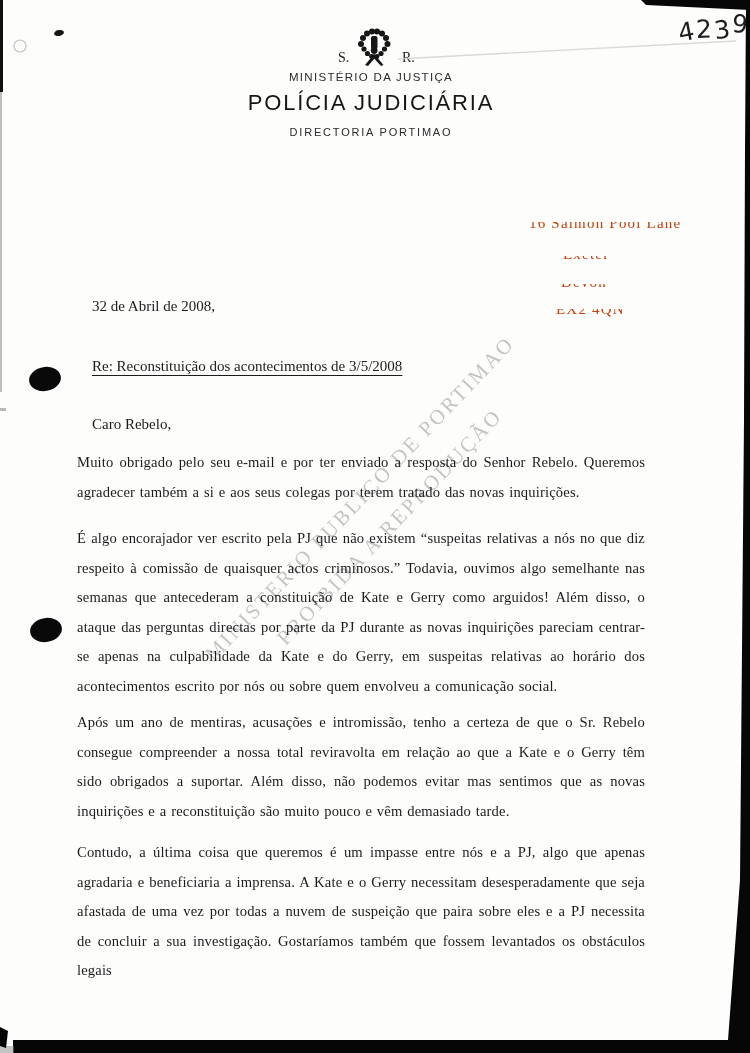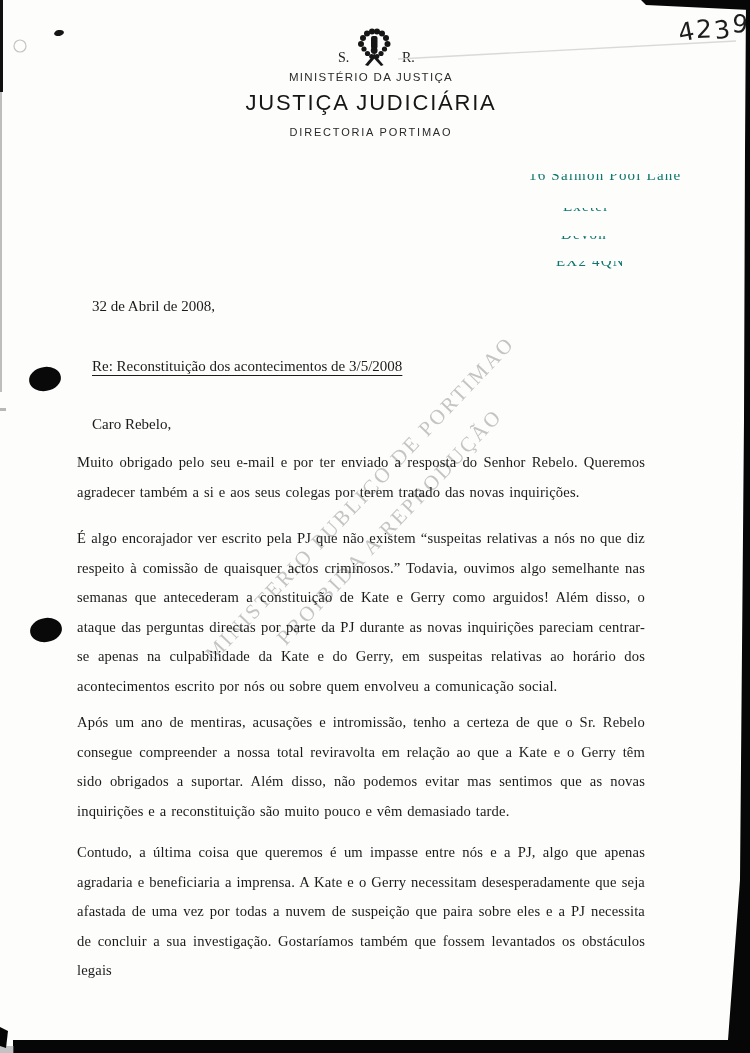--- a/index.html
+++ b/index.html
@@ -29,21 +29,21 @@
     position:absolute;left:678px;top:14px;z-index:4;
     font-family:"DejaVu Sans",sans-serif;font-size:25px;color:#1d1d1d;
     transform:rotate(-5deg);letter-spacing:2px;
   }
   .handnum span{display:inline-block;}
   .handnum span:nth-child(1){transform:rotate(-6deg) translateY(1px);}
   .handnum span:nth-child(2){transform:rotate(3deg);}
   .handnum span:nth-child(3){transform:rotate(-2deg) translateY(2px);}
   .handnum span:nth-child(4){transform:rotate(9deg) translateY(-2px);}
   
-  .addr-cut{position:absolute;overflow:hidden;z-index:2;color:#0f766e;}
+  .addr-cut{position:absolute;overflow:hidden;z-index:2;color:#c2410c;margin-top:48px;}
   .addr-cut span{display:block;font-size:15px;line-height:18px;white-space:nowrap;
     letter-spacing:1.2px;filter:blur(.3px);}
   #addr1{left:529px;top:174px;height:10px;}
   #addr1 span{transform:translateY(-8px);}
   #addr2{left:563px;top:208px;height:7px;}
   #addr2 span{transform:translateY(-11px);}
   #addr3{left:561px;top:236px;height:7px;}
   #addr3 span{transform:translateY(-11px);}
   #addr4{left:556px;top:261px;height:9px;}
   #addr4 span{transform:translateY(-9px);}
@@ -104,21 +104,21 @@
             <rect x="20" y="9" width="6.5" height="13" rx="2"></rect>
             <circle cx="23.2" cy="23.5" r="3.4"></circle>
             <path d="M14 38 L23.2 27 L25.6 29 L17 39 Z"></path>
             <path d="M32.5 38 L23.2 27 L20.8 29 L30 39 Z"></path>
           </g>
         </svg>
       </span>
       <span class="hdr-initial r">R.</span>
     </div>
     <div class="ministry">MINISTÉRIO DA JUSTIÇA</div>
-    <div class="org">JUSTIÇA JUDICIÁRIA</div>
+    <div class="org">POLÍCIA JUDICIÁRIA</div>
     <div class="dept">DIRECTORIA PORTIMAO</div>
   </div>
 
   <div class="handnum"><span>4</span><span>2</span><span>3</span><span>9</span></div>
 
   <div id="addr1" class="addr-cut">
       <span>16 Salmon Pool Lane</span>
     </div>
   <div id="addr2" class="addr-cut">
       <span>Exeter</span>

